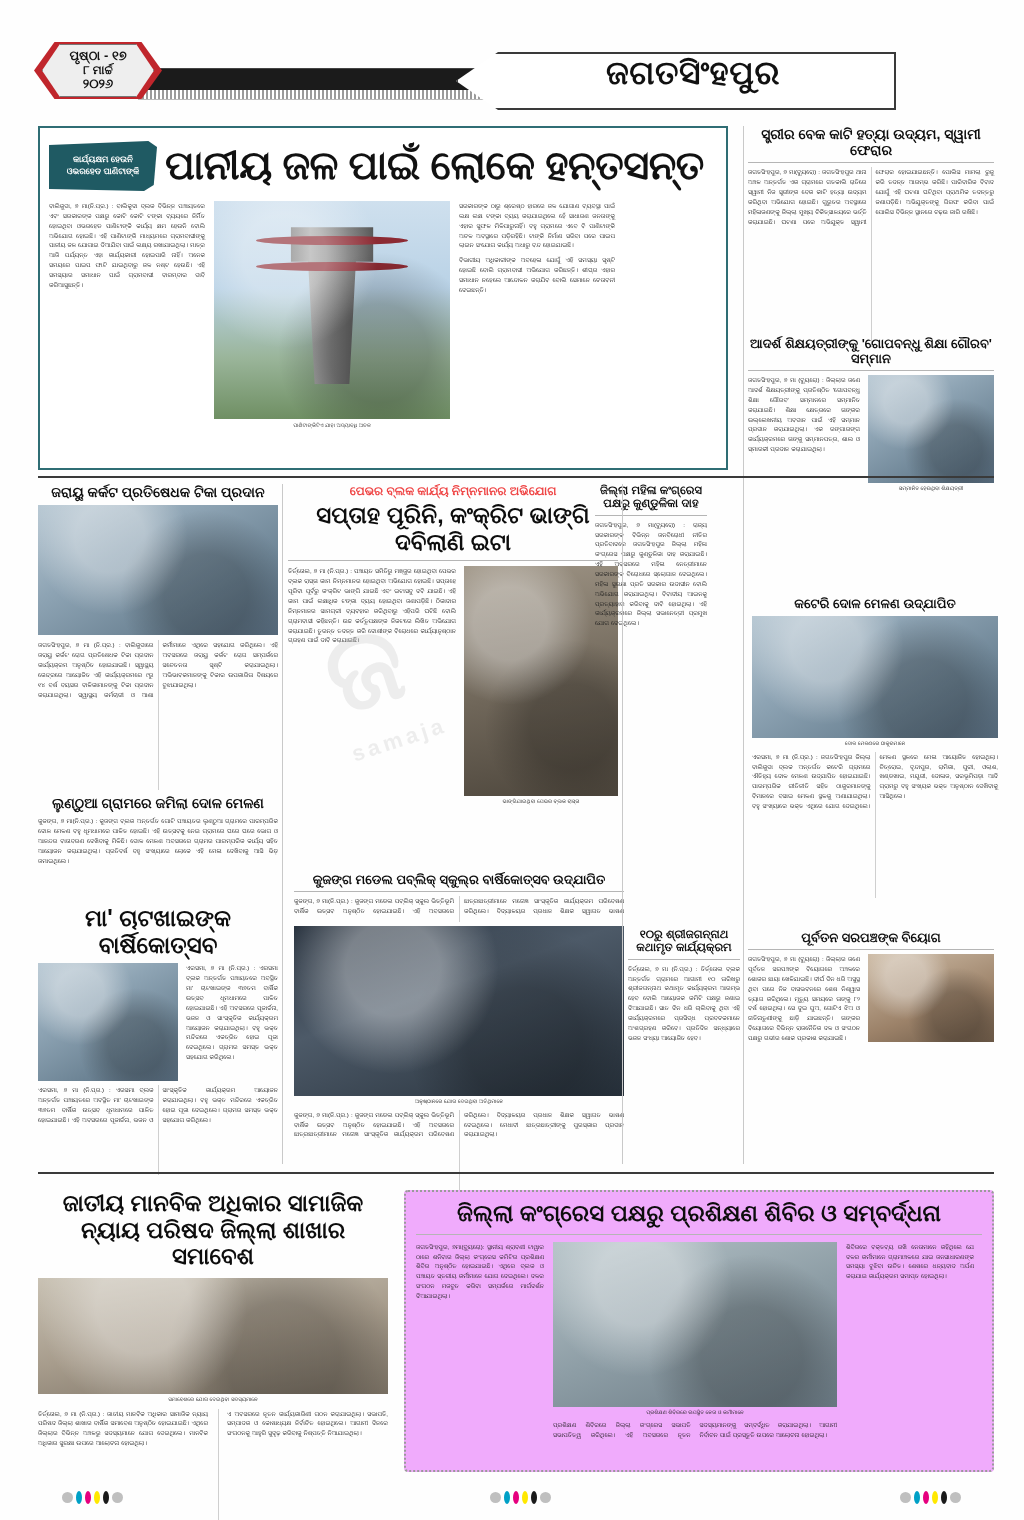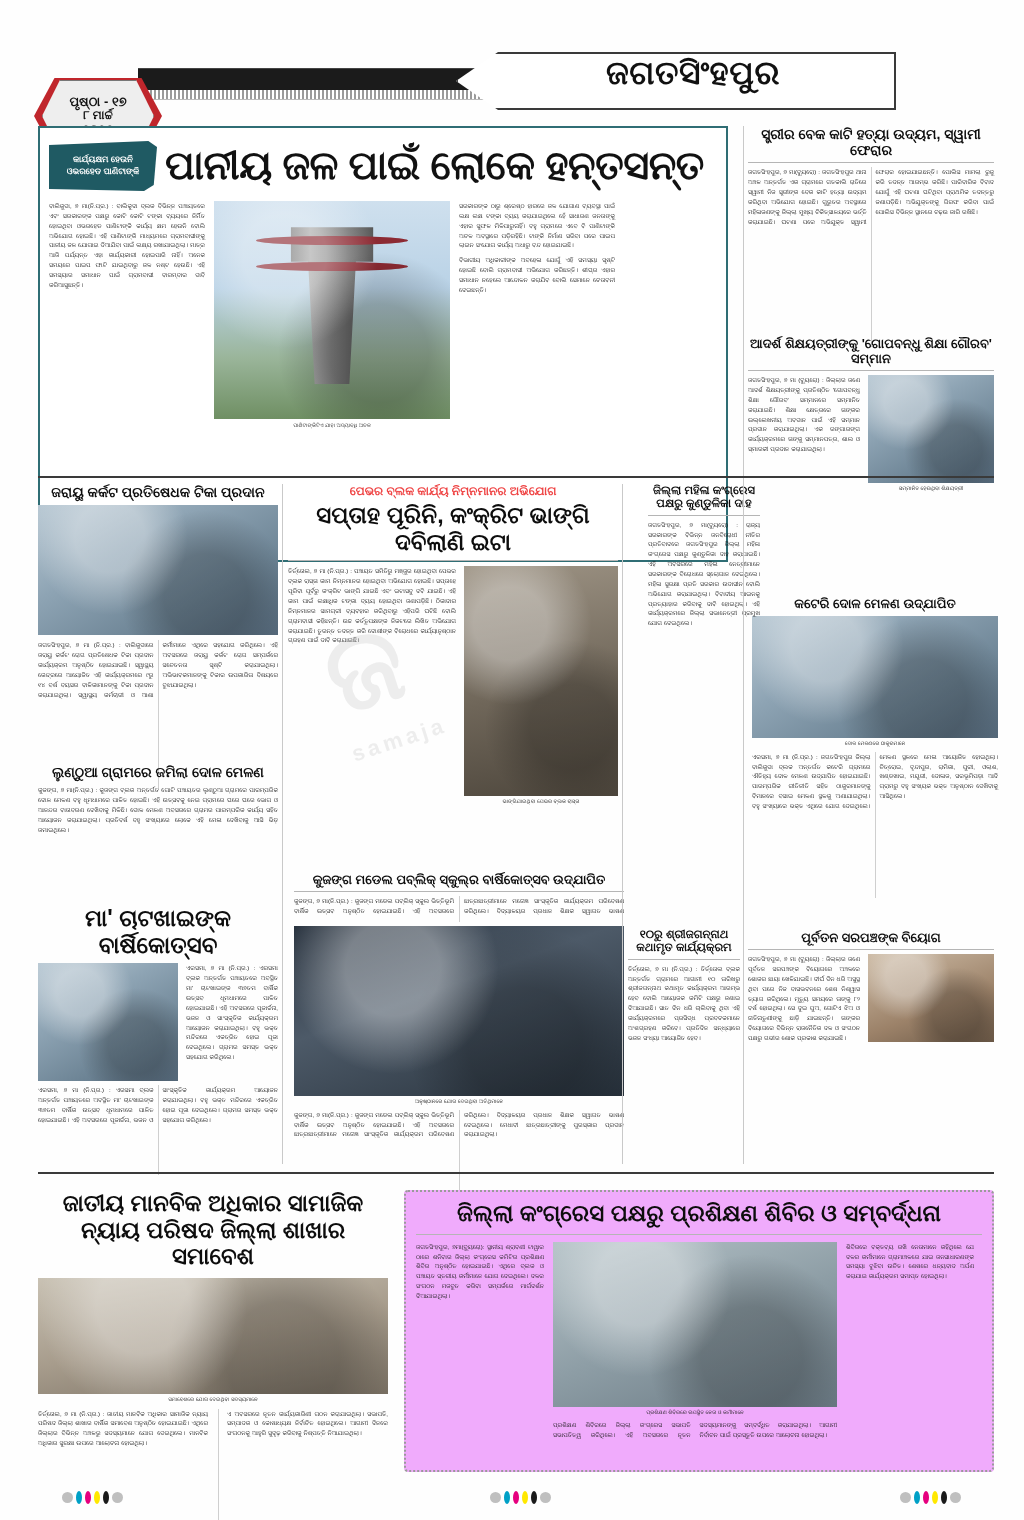--- a/index.html
+++ b/index.html
@@ -48,21 +48,21 @@
     font-size: 33px;
     font-weight: bold;
     color: #111;
     letter-spacing: 0.5px;
     padding-left: 34px;
     white-space: nowrap;
   }
   .date-hex {
     position: absolute;
     left: 14px; top: 8px;
-    width: 128px; height: 76px; margin-top: 36px;
+    width: 128px; height: 57px;
   }
   .date-hex .red {
     position: absolute; inset: 0;
     background: #c0262c;
     clip-path: polygon(16% 0, 84% 0, 100% 50%, 84% 100%, 16% 100%, 0 50%);
   }
   .date-hex .inner {
     position: absolute; left: 8px; right: 8px; top: 2px; bottom: 2px;
     background: #eeeeee;
     border: 1px solid #777;
@@ -110,21 +110,21 @@
     text-align: justify;
     hyphens: auto;
     word-spacing: .3px;
   }
   .cap { font-size: 5.4px; color: #222; text-align: center; line-height: 1.4; }
 
   
   .lead-box {
     position: absolute;
     left: 38px; top: 126px;
-    width: 690px; height: 436px;
+    width: 690px; height: 344px;
     border: 2px solid #2f6d74;
     padding: 7px 9px;
     background: #fff;
   }
   .lead-head-row { display: flex; align-items: center; gap: 8px; height: 62px; }
   .lead-tag {
     width: 108px; min-width: 108px; height: 50px;
     background: #1f5a63;
     color: #fff;
     display: flex; flex-direction: column;
@@ -288,21 +288,21 @@
       </div>
     </div>
   </div>
 
   <div class="col-block" style="left:38px; top:484px; width:240px;">
     <div class="hl hl-sm">ଜରାୟୁ କର୍କଟ ପ୍ରତିଷେଧକ ଟିକା ପ୍ରଦାନ</div>
     <div class="photo" style="width:100%;height:130px;margin-top:5px;"></div>
     <div class="body-txt" style="column-count:2;column-gap:9px;column-rule:1px solid #cfcfcf;margin-top:5px;height:150px;">ଜଗତସିଂହପୁର, ୭ ମା (ନି.ପ୍ର.) : ବାଲିକୁଦାରେ ଜରାୟୁ କର୍କଟ ରୋଗ ପ୍ରତିଷେଧକ ଟିକା ପ୍ରଦାନ କାର୍ଯ୍ୟକ୍ରମ ଅନୁଷ୍ଠିତ ହୋଇଯାଇଛି। ସ୍ୱାସ୍ଥ୍ୟ କେନ୍ଦ୍ରରେ ଆୟୋଜିତ ଏହି କାର୍ଯ୍ୟକ୍ରମରେ ୯ରୁ ୧୪ ବର୍ଷ ବୟସର ବାଳିକାମାନଙ୍କୁ ଟିକା ପ୍ରଦାନ କରାଯାଇଥିଲା। ସ୍ୱାସ୍ଥ୍ୟ କର୍ମଚାରୀ ଓ ଆଶା କର୍ମୀମାନେ ଏଥିରେ ସହଯୋଗ କରିଥିଲେ। ଏହି ଅବସରରେ ଜରାୟୁ କର୍କଟ ରୋଗ ସମ୍ପର୍କରେ ସଚେତନତା ସୃଷ୍ଟି କରାଯାଇଥିଲା। ଅଭିଭାବକମାନଙ୍କୁ ଟିକାର ଉପକାରିତା ବିଷୟରେ ବୁଝାଯାଇଥିଲା।</div>
   </div>
 
-  <div class="col-block" style="left:38px; top:764px; width:240px;">
+  <div class="col-block" style="left:38px; top:795px; width:240px;">
     <div class="hl hl-sm">ଲୁଣ୍ଠୁଆ ଗ୍ରାମରେ ଜମିଲା ଦୋଳ ମେଳଣ</div>
     <div class="body-txt" style="margin-top:5px;height:96px;">କୁଜଙ୍ଗ, ୭ ମା(ନି.ପ୍ର.) : କୁଜଙ୍ଗ ବ୍ଲକ ଅନ୍ତର୍ଗତ ଗୋଟି ପଞ୍ଚାୟତର ଲୁଣ୍ଠୁଆ ଗ୍ରାମରେ ପାରମ୍ପରିକ ଦୋଳ ମେଳଣ ବହୁ ଧୂମଧାମରେ ପାଳିତ ହୋଇଛି। ଏହି ଉତ୍ସବକୁ ନେଇ ଗ୍ରାମରେ ଘରେ ଘରେ ଭୋଗ ଓ ଆନନ୍ଦର ବାତାବରଣ ଦେଖିବାକୁ ମିଳିଛି। ଦୋଳ ମେଳଣ ଅବସରରେ ଗ୍ରାମର ପାରମ୍ପରିକ କାର୍ଯ୍ୟ ସହିତ ଆୟୋଜନ କରାଯାଇଥିଲା। ପ୍ରତିବର୍ଷ ବହୁ ସଂଖ୍ୟାରେ ଲୋକେ ଏହି ମେଳା ଦେଖିବାକୁ ଆସି ଭିଡ଼ ଜମାଇଥିଲେ।</div>
   </div>
 
   <div class="col-block" style="left:38px; top:905px; width:240px;">
     <div class="hl hl-lg">ମା' ଚାଟଖାଇଙ୍କ ବାର୍ଷିକୋତ୍ସବ</div>
     <div style="display:flex;gap:8px;margin-top:5px;">
       <div class="photo" style="width:140px;height:118px;"></div>
       <div class="body-txt" style="width:92px;height:118px;overflow:hidden;">ଏରସମା, ୭ ମା (ନି.ପ୍ର.) : ଏରସମା ବ୍ଲକ ଅନ୍ତର୍ଗତ ପଞ୍ଚାୟତରେ ଅବସ୍ଥିତ ମା' ଚାଟଖାଇଙ୍କ ୩୭ତମ ବାର୍ଷିକ ଉତ୍ସବ ଧୂମଧାମରେ ପାଳିତ ହୋଇଯାଇଛି। ଏହି ଅବସରରେ ପୂଜାର୍ଚ୍ଚନା, ଭଜନ ଓ ସାଂସ୍କୃତିକ କାର୍ଯ୍ୟକ୍ରମ ଆୟୋଜନ କରାଯାଇଥିଲା। ବହୁ ଭକ୍ତ ମନ୍ଦିରରେ ଏକତ୍ରିତ ହୋଇ ପୂଜା ଦେଇଥିଲେ। ଗ୍ରାମର ସମସ୍ତ ଭକ୍ତ ସହଯୋଗ କରିଥିଲେ।</div>
     </div>
@@ -324,21 +324,21 @@
 
   <div class="col-block" style="left:294px; top:872px; width:330px;">
     <div class="hl hl-md">କୁଜଙ୍ଗ ମଡେଲ ପବ୍ଲିକ୍ ସ୍କୁଲ୍‌ର ବାର୍ଷିକୋତ୍ସବ ଉଦ୍ଯାପିତ</div>
     <div class="rule-h" style="position:relative;margin:4px 0;width:100%"></div>
     <div class="body-txt" style="column-count:2;column-gap:10px;column-rule:1px solid #cfcfcf;height:26px;overflow:hidden;">କୁଜଙ୍ଗ, ୭ ମା(ନି.ପ୍ର.) : କୁଜଙ୍ଗ ମଡେଲ ପବ୍ଲିକ୍ ସ୍କୁଲ ଭିତ୍ତିଭୂମି ବାର୍ଷିକ ଉତ୍ସବ ଅନୁଷ୍ଠିତ ହୋଇଯାଇଛି। ଏହି ଅବସରରେ ଛାତ୍ରଛାତ୍ରୀମାନେ ମନୋଜ୍ଞ ସାଂସ୍କୃତିକ କାର୍ଯ୍ୟକ୍ରମ ପରିବେଷଣ କରିଥିଲେ। ବିଦ୍ୟାଳୟର ପ୍ରଧାନ ଶିକ୍ଷକ ସ୍ୱାଗତ ଭାଷଣ ଦେଇଥିଲେ। ମେଧାବୀ ଛାତ୍ରଛାତ୍ରୀଙ୍କୁ ପୁରସ୍କାର ପ୍ରଦାନ କରାଯାଇଥିଲା।</div>
     <div class="photo" style="width:100%;height:170px;margin-top:4px;background:linear-gradient(160deg,#2a3440,#4d5a68 40%,#26303a);"></div>
     <div class="cap" style="margin-top:2px">ଅନୁଷ୍ଠାନରେ ଯୋଗ ଦେଇଥିବା ଅତିଥିମାନେ</div>
     <div class="body-txt" style="column-count:2;column-gap:10px;column-rule:1px solid #cfcfcf;margin-top:4px;height:82px;">କୁଜଙ୍ଗ, ୭ ମା(ନି.ପ୍ର.) : କୁଜଙ୍ଗ ମଡେଲ ପବ୍ଲିକ୍ ସ୍କୁଲ ଭିତ୍ତିଭୂମି ବାର୍ଷିକ ଉତ୍ସବ ଅନୁଷ୍ଠିତ ହୋଇଯାଇଛି। ଏହି ଅବସରରେ ଛାତ୍ରଛାତ୍ରୀମାନେ ମନୋଜ୍ଞ ସାଂସ୍କୃତିକ କାର୍ଯ୍ୟକ୍ରମ ପରିବେଷଣ କରିଥିଲେ। ବିଦ୍ୟାଳୟର ପ୍ରଧାନ ଶିକ୍ଷକ ସ୍ୱାଗତ ଭାଷଣ ଦେଇଥିଲେ। ମେଧାବୀ ଛାତ୍ରଛାତ୍ରୀଙ୍କୁ ପୁରସ୍କାର ପ୍ରଦାନ କରାଯାଇଥିଲା।</div>
   </div>
 
-  <div class="col-block" style="left:648px; top:484px; width:112px;">
+  <div class="col-block" style="left:595px; top:484px; width:112px;">
     <div class="hl hl-xs">ଜିଲ୍ଲା ମହିଳା କଂଗ୍ରେସ ପକ୍ଷରୁ କୁଣ୍ଡୁଳିକା ଦାହ</div>
     <div class="rule-h" style="position:relative;margin:4px 0;width:100%"></div>
     <div class="body-txt" style="height:420px;overflow:hidden;">ଜଗତସିଂହପୁର, ୭ ମା(ବ୍ୟୁରୋ) : ରାଜ୍ୟ ସରକାରଙ୍କ ବିଭିନ୍ନ ଜନବିରୋଧୀ ନୀତିର ପ୍ରତିବାଦରେ ଜଗତସିଂହପୁର ଜିଲ୍ଲା ମହିଳା କଂଗ୍ରେସ ପକ୍ଷରୁ କୁଣ୍ଡୁଳିକା ଦାହ କରାଯାଇଛି। ଏହି ଅବସରରେ ମହିଳା ନେତ୍ରୀମାନେ ସରକାରଙ୍କ ବିରୋଧରେ ସ୍ଲୋଗାନ ଦେଇଥିଲେ। ମହିଳା ସୁରକ୍ଷା ପ୍ରତି ସରକାର ଉଦାସୀନ ବୋଲି ଅଭିଯୋଗ କରାଯାଇଥିଲା। ବିବାଦୀୟ ଆଇନକୁ ପ୍ରତ୍ୟାହାର କରିବାକୁ ଦାବି ହୋଇଥିଲା। ଏହି କାର୍ଯ୍ୟକ୍ରମରେ ଜିଲ୍ଲା ସଭାନେତ୍ରୀ ପ୍ରମୁଖ ଯୋଗ ଦେଇଥିଲେ।</div>
   </div>
 
   <div class="col-block" style="left:628px; top:928px; width:112px;">
     <div class="hl hl-xs">୧୦ରୁ ଶ୍ରୀଜଗନ୍ନାଥ କଥାମୃତ କାର୍ଯ୍ୟକ୍ରମ</div>
     <div class="rule-h" style="position:relative;margin:4px 0;width:100%"></div>
     <div class="body-txt" style="height:210px;overflow:hidden;">ତିର୍ତ୍ତୋଲ, ୭ ମା (ନି.ପ୍ର.) : ତିର୍ତ୍ତୋଲ ବ୍ଲକ ଅନ୍ତର୍ଗତ ଗ୍ରାମରେ ଆଗାମୀ ୧୦ ତାରିଖରୁ ଶ୍ରୀଜଗନ୍ନାଥ କଥାମୃତ କାର୍ଯ୍ୟକ୍ରମ ଆରମ୍ଭ ହେବ ବୋଲି ଆୟୋଜକ କମିଟି ପକ୍ଷରୁ ଜଣାଇ ଦିଆଯାଇଛି। ସାତ ଦିନ ଧରି ଚାଲିବାକୁ ଥିବା ଏହି କାର୍ଯ୍ୟକ୍ରମରେ ପ୍ରସିଦ୍ଧ ପ୍ରବଚକମାନେ ଅଂଶଗ୍ରହଣ କରିବେ। ପ୍ରତିଦିନ ସନ୍ଧ୍ୟାରେ ଭଜନ ସଂଧ୍ୟା ଆୟୋଜିତ ହେବ।</div>
   </div>

